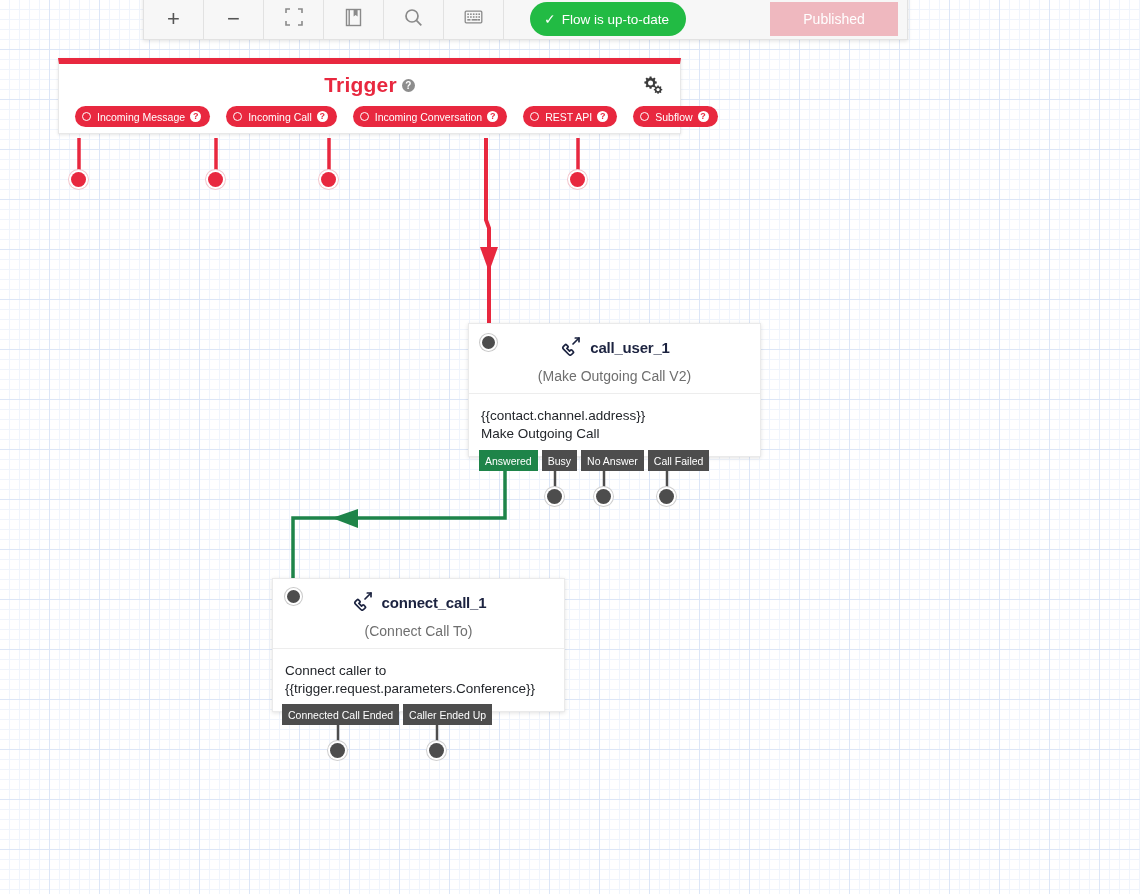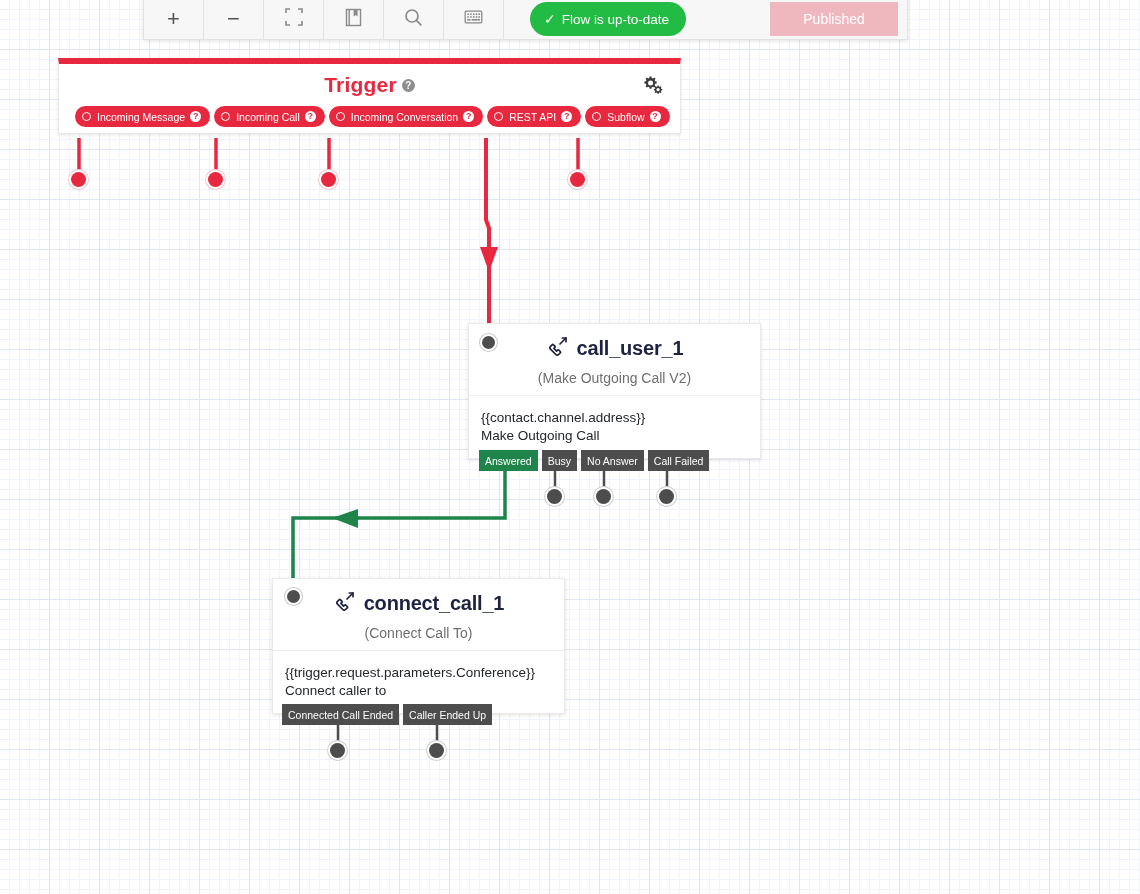--- a/index.html
+++ b/index.html
@@ -104,21 +104,21 @@
     margin-left: 5px;
     vertical-align: 2px;
     cursor: pointer;
   }
   #gear-btn {
     position: absolute; right: 17px; top: 11px;
     cursor: pointer;
   }
   #trigger-pills {
     display: flex;
-    gap: 4px;
+    gap: 16px;
     padding: 0 16px 6px 16px;
   }
   .pill {
     height: 21px;
     background: #e8283f;
     border-radius: 11px;
     color: #fff;
     font-size: 10.5px;
     display: flex; align-items: center;
     padding: 0 9px 0 7px;
@@ -147,21 +147,21 @@
     z-index: 20;
   }
   .node-head {
     position: relative;
     padding: 12px 10px 9px 10px;
     border-bottom: 1px solid #ededed;
   }
   .node-title {
     display: flex; align-items: center; justify-content: center;
     gap: 9px;
-    font-size: 20px; font-weight: bold;
+    font-size: 15px; font-weight: bold;
     color: #1c2340;
     letter-spacing: -.2px;
   }
   .node-sub {
     text-align: center;
     font-size: 14px;
     color: #6f6f6f;
     margin-top: 9px;
   }
   .node-body {
@@ -407,22 +407,22 @@
             <path d="M4.5,13.2 a2,2 0 0 1 0,-2.8 l1.6,-1.6 a1,1 0 0 1 1.4,0 l1.3,1.3 a1,1 0 0 1 0,1.4 l-0.9,0.9 l2.7,2.7 l0.9,-0.9 a1,1 0 0 1 1.4,0 l1.3,1.3 a1,1 0 0 1 0,1.4 l-1.6,1.6 a2,2 0 0 1 -2.8,0 z"></path>
             <path d="M14,8 L20,2"></path>
               <path d="M16.3,2 L20,2 L20,5.7"></path>
           </svg>
         </span>
         <span>connect_call_1</span>
       </div>
       <div class="node-sub">(Connect Call To)</div>
     </div>
     <div class="node-body">
+      <div>Connect caller to</div>
       <div>{{trigger.request.parameters.Conference}}</div>
-      <div>Connect caller to</div>
     </div>
   </div>
 
   <div class="outputs" style="left:282px; top:704px;">
     <div class="out-label">
       <span>Connected Call Ended</span>
     </div>
     <div class="out-label">
       <span>Caller Ended Up</span>
     </div>

